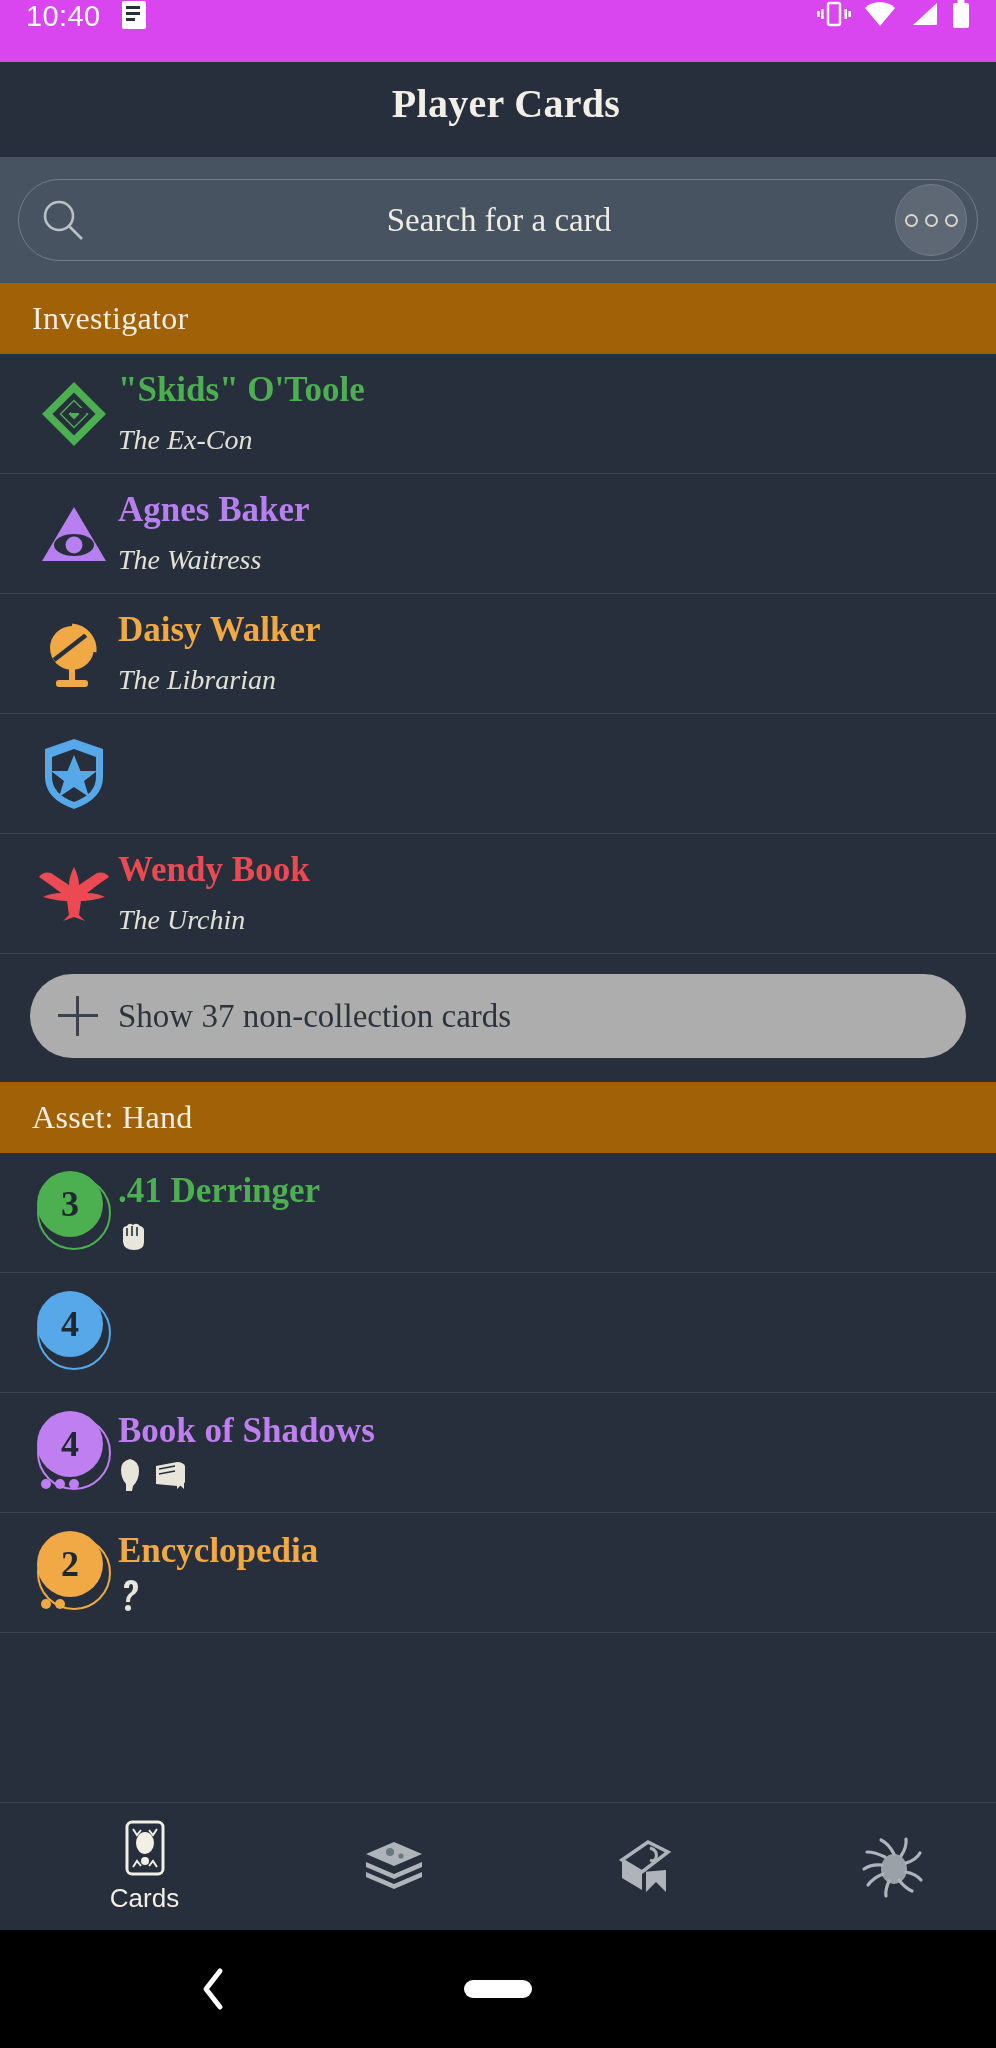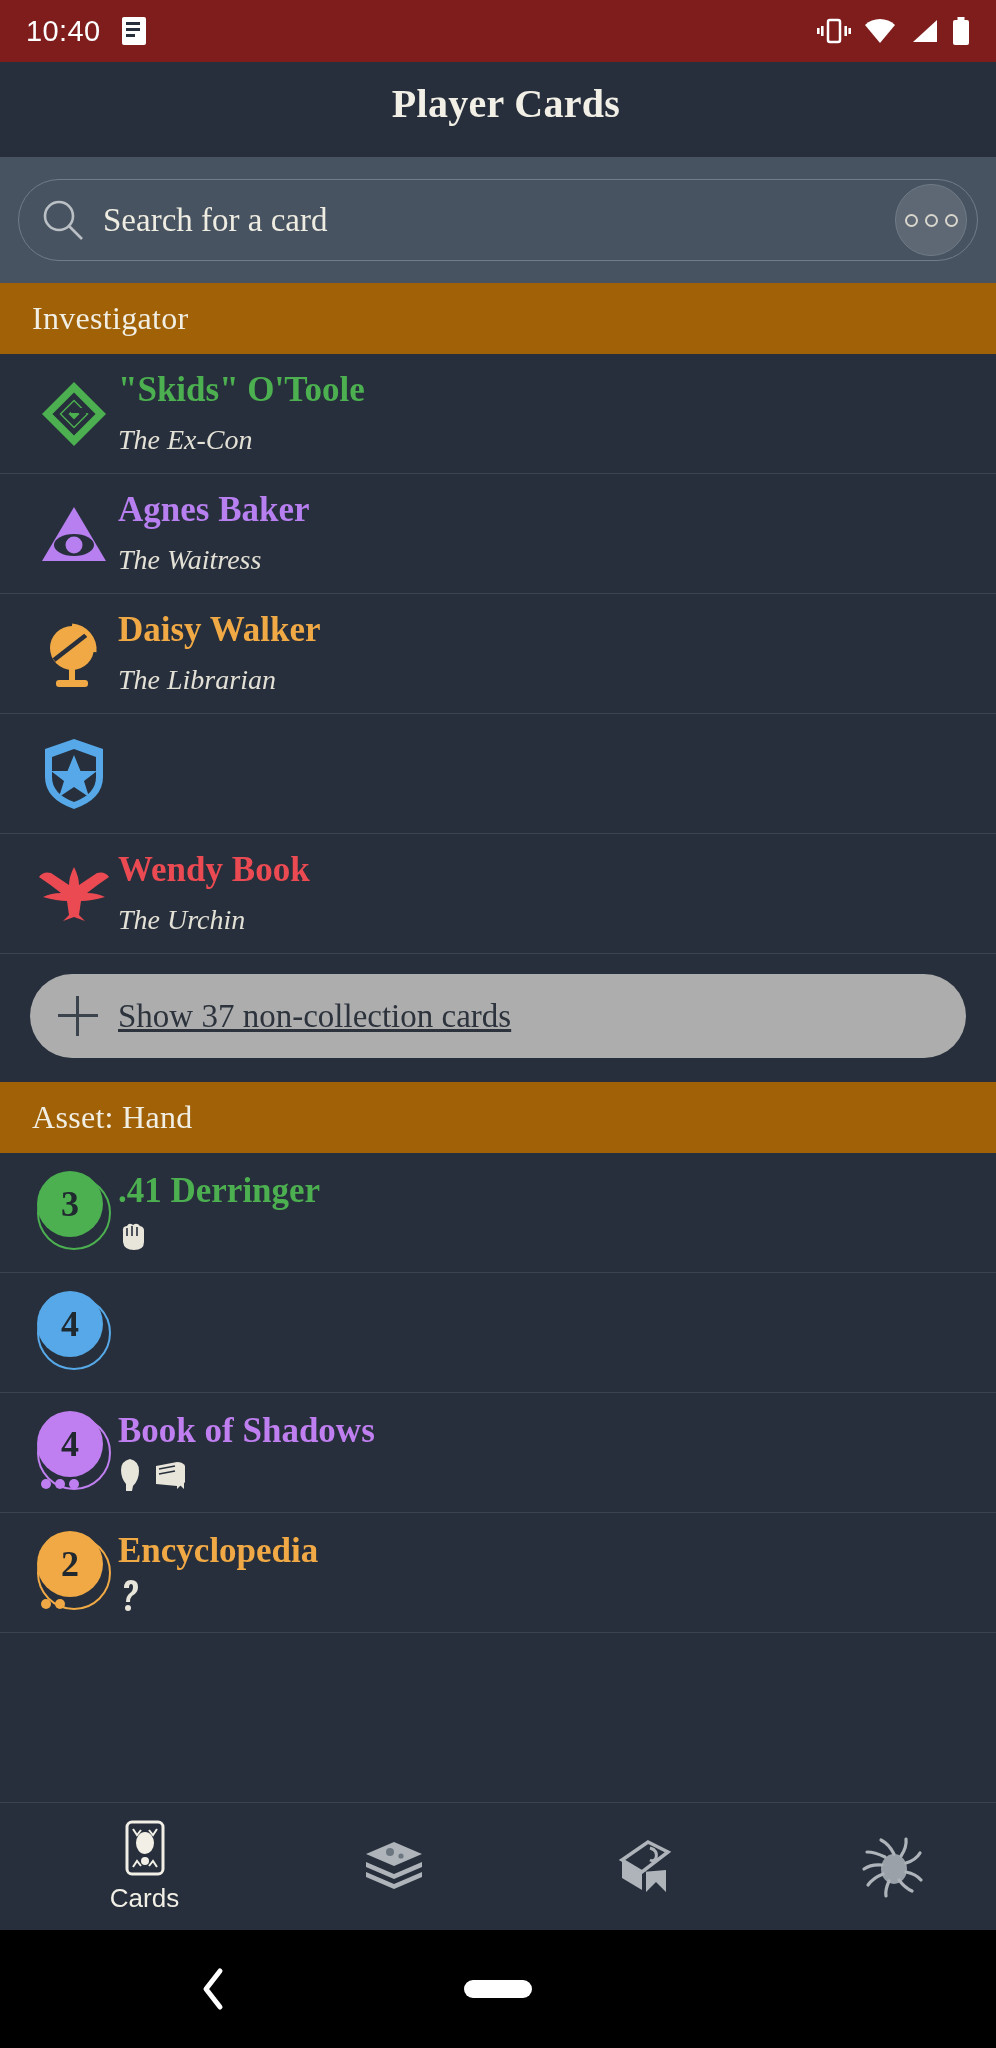--- a/index.html
+++ b/index.html
@@ -6,35 +6,35 @@
   html, body {
     width:996px; height:2048px;
     background:#000;
     font-family:"Liberation Serif", serif;
     overflow:hidden;
   }
   .phone { width:996px; height:2048px; position:relative; display:flex; flex-direction:column; background:#262f3b; }
 
   
   .statusbar {
-    height:62px; background:#7f1d1d;
-    display:flex; align-items:center; padding:0 26px;
+    height:62px; background:#d946ef;
+    display:flex; align-items:flex-start; padding:0 26px;
     flex:0 0 auto;
   }
   .sb-time { color:#ffffff; font-family:"Liberation Sans", sans-serif; font-size:29px; font-weight:400; letter-spacing:.4px; }
   .sb-left-icons { display:flex; align-items:center; gap:14px; margin-left:20px; }
   .sb-right { margin-left:auto; display:flex; align-items:center; gap:13px; }
   .sb-ico { display:block; }
 
   
   .appbar { background:#262f3b; padding:18px 16px 30px 32px; flex:0 0 auto;text-align:center; }
   .app-title { color:#f2efe6; font-size:40px; font-weight:700; letter-spacing:.3px; }
 
   
-  .searchwrap { background:#475360; padding:22px 18px; flex:0 0 auto; }
+  .searchwrap { background:#475360; padding:22px 18px; flex:0 0 auto;text-align:center; }
   .searchbar {
     height:82px; border:1px solid #707c88; border-radius:41px;
     display:flex; align-items:center; padding:0 10px 0 22px; position:relative;
   }
   .search-ico { flex:0 0 auto; margin-right:18px; opacity:.85; }
   .search-ph { color:#efece2; font-size:33px; flex:1; white-space:nowrap; }
   .dots-btn {
     width:72px; height:72px; border-radius:50%;
     background:#5d6874; border:1px solid #6f7b87;
     display:flex; align-items:center; justify-content:center; gap:7px;
@@ -73,21 +73,21 @@
   .uses { position:absolute; left:4px; bottom:1px; display:flex; gap:4px; }
   .use-dot { width:10px; height:10px; border-radius:50%; }
 
   .skills { display:flex; align-items:center; gap:11px; margin-top:4px; height:38px; }
 
   
   .btnwrap { background:#262f3b; padding:20px 30px 24px 30px; flex:0 0 auto; }
   .showmore {
     background:#adadad; border-radius:42px; height:84px;
     display:flex; align-items:center; padding:0 28px;
-    color:#2c333c; font-size:33px;text-decoration:underline;
+    color:#2c333c; font-size:33px;
   }
   .plus { width:40px; height:40px; position:relative; margin-right:20px; flex:0 0 auto; }
   .plus:before, .plus:after { content:""; position:absolute; background:#3b434c; }
   .plus:before { left:18px; top:0; width:3px; height:40px; }
   .plus:after  { top:18px; left:0; height:3px; width:40px; }
 
   
   .spacer { flex:1 1 auto; background:#262f3b; }
   .bottomnav {
     height:128px; background:#262f3b; border-top:1px solid #3a4450;

